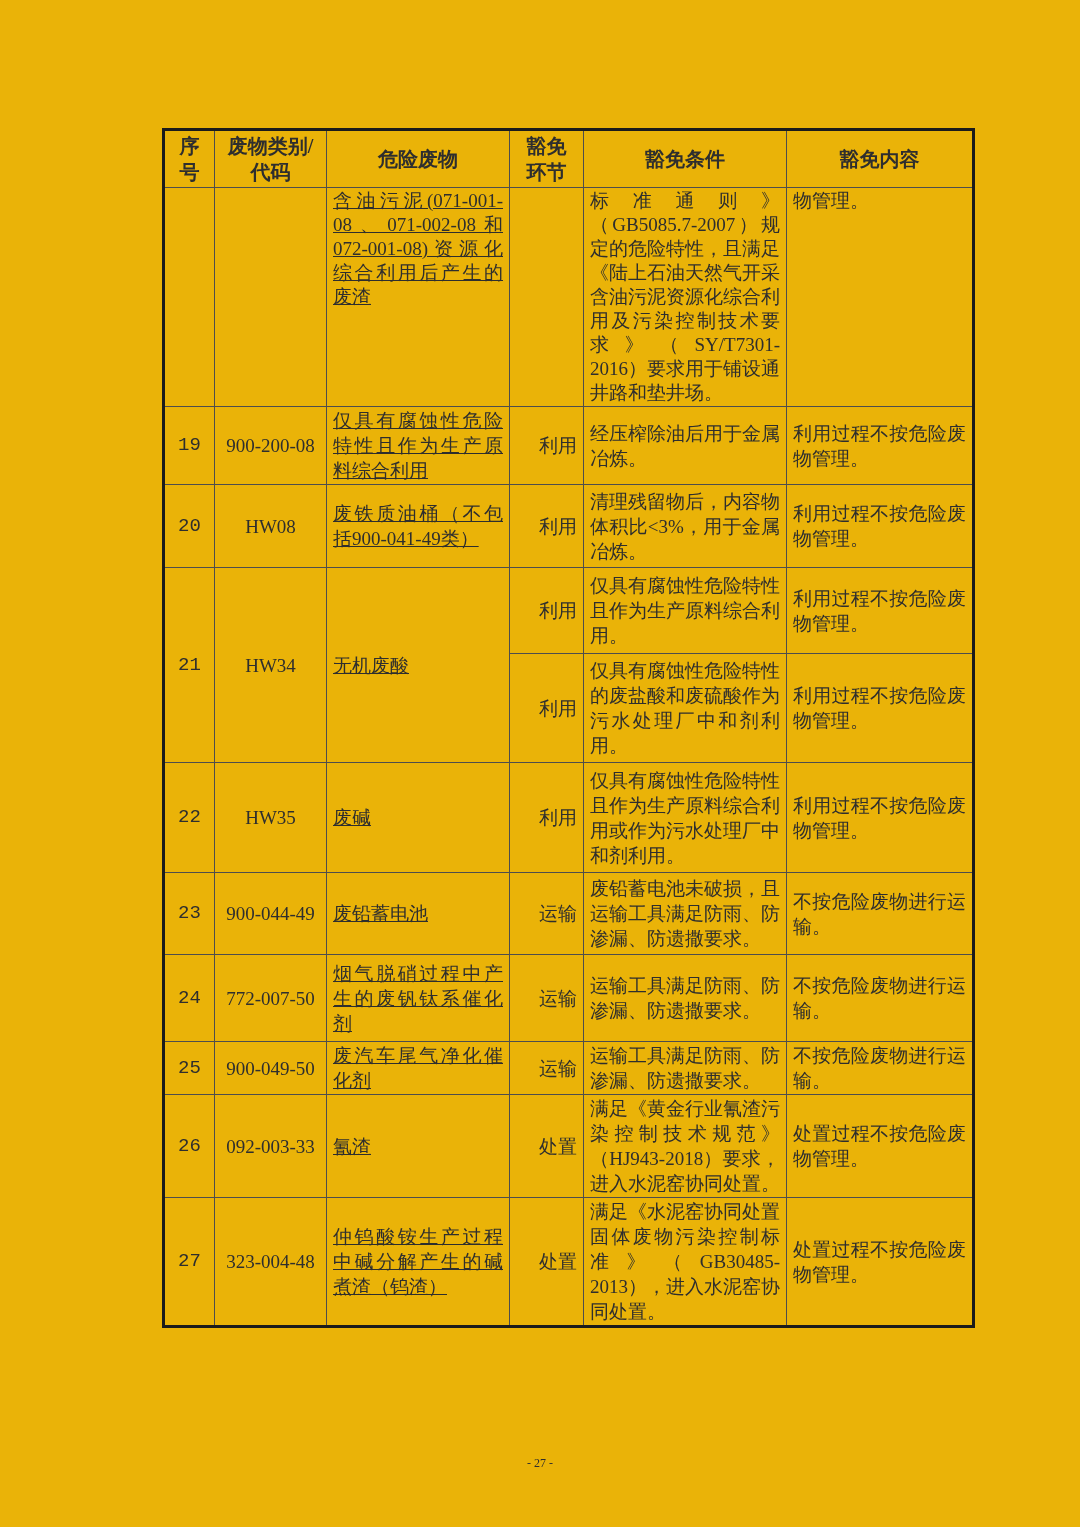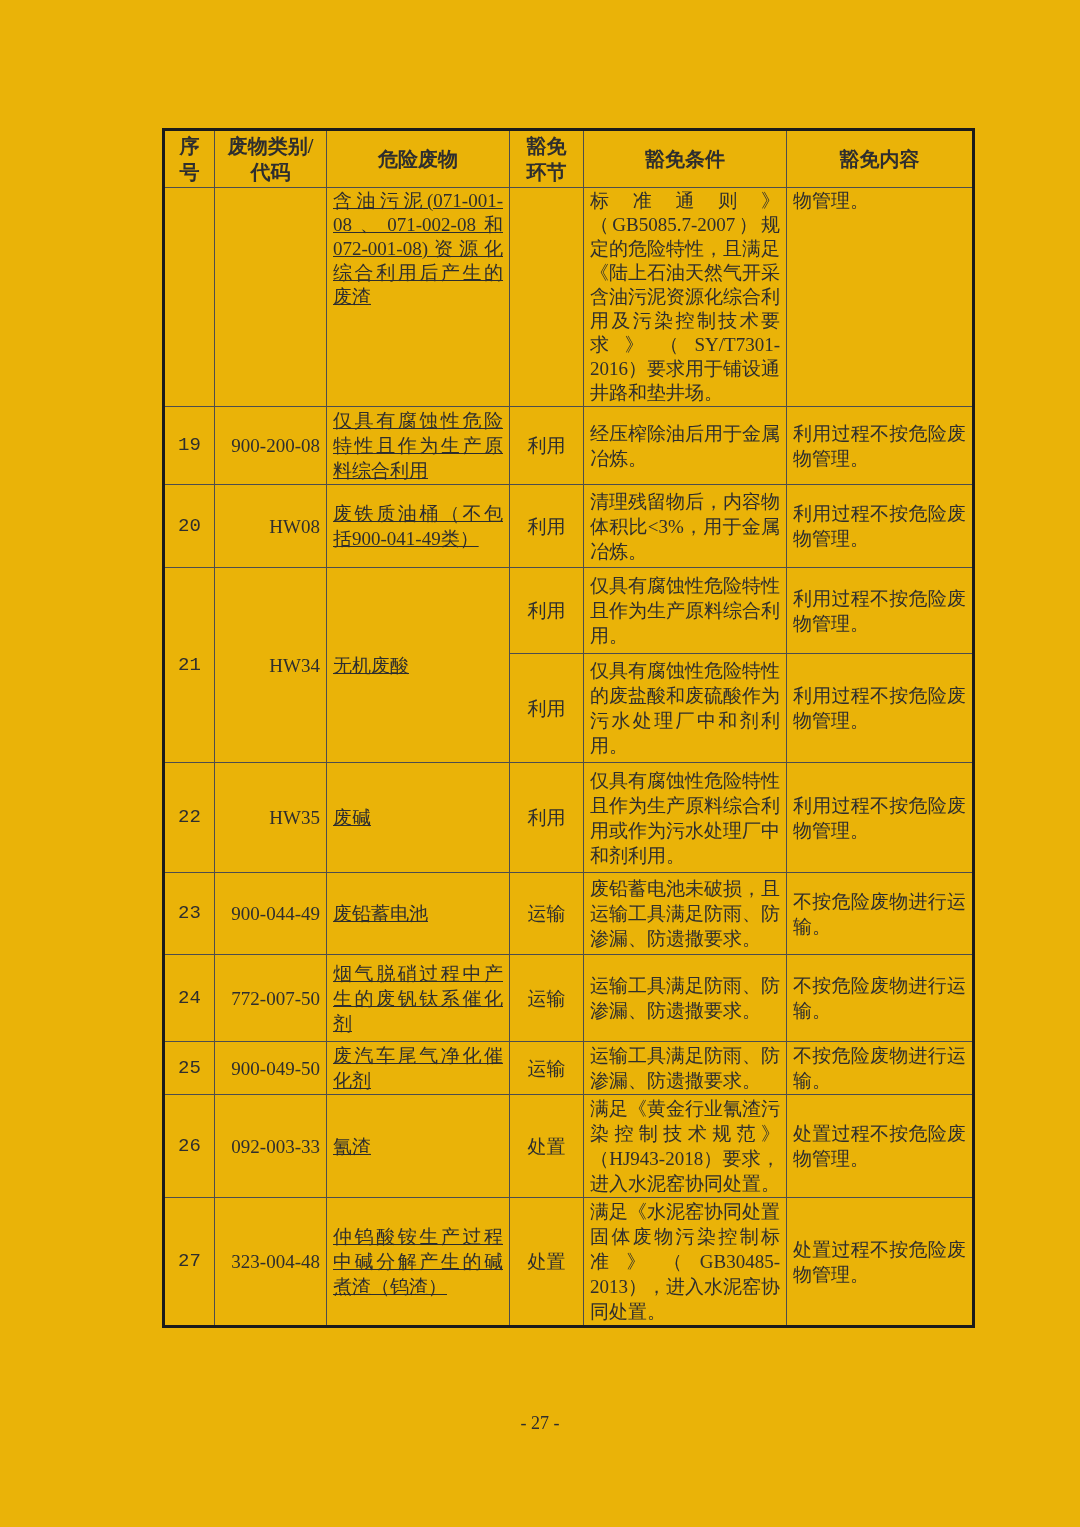--- a/index.html
+++ b/index.html
@@ -36,32 +36,32 @@
     line-height: 26px;
     height: 58px;
   }
   .doc-table td {
     font-size: 19px;
     line-height: 25px;
     vertical-align: middle;
   }
   tr.row-top td { vertical-align: top; line-height: 24px; }
   td.col-no { text-align: center; font-family: Liberation Mono, monospace; }
-  td.col-code { text-align: right; }
+  td.col-code { text-align: center; }
   td.col-waste { text-align: justify; text-justify: inter-character; text-decoration: underline; }
-  td.col-stage { text-align: center; }
+  td.col-stage { text-align: right; }
   td.col-condition { text-align: justify; text-justify: inter-character; margin-top: 30px; }
   td.col-content { text-align: justify; text-justify: inter-character; }
   .footer {
     position: absolute;
     left: 0;
     right: 0;
-    top: 1413px;
+    top: 1456px;
     text-align: center;
-    font-size: 18px;
+    font-size: 12px;
     color: #2e2e2e;
   }
 </style>
 </head>
 <body>
 
 <div class="page">
 
   <table class="doc-table">
     <colgroup>

